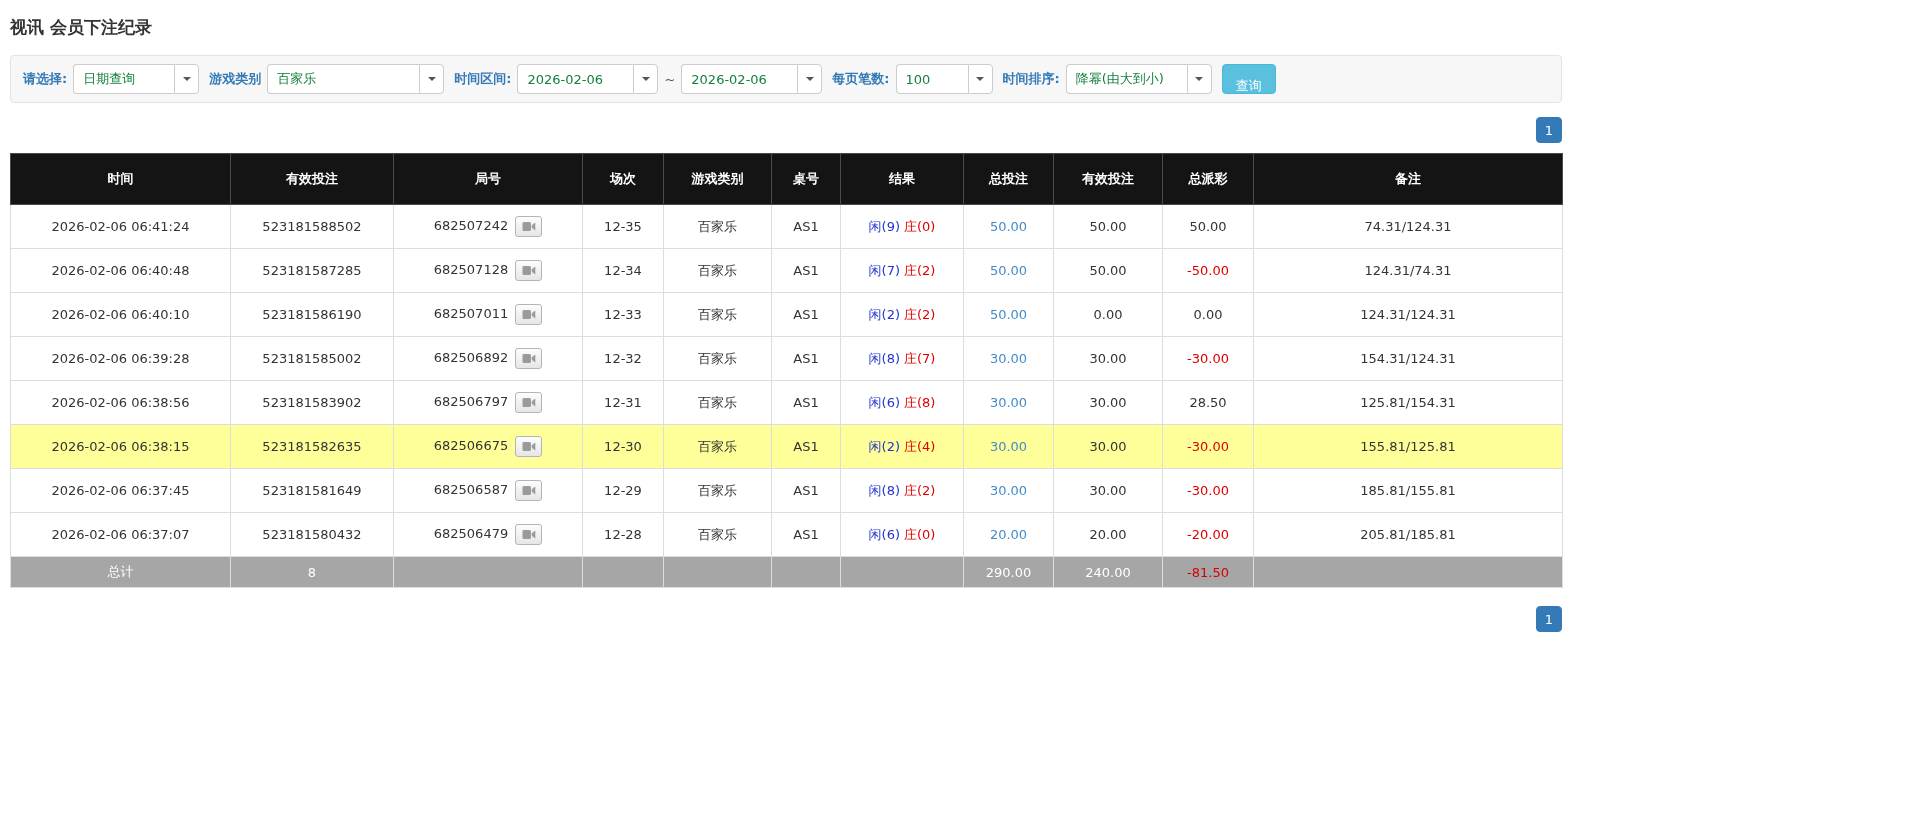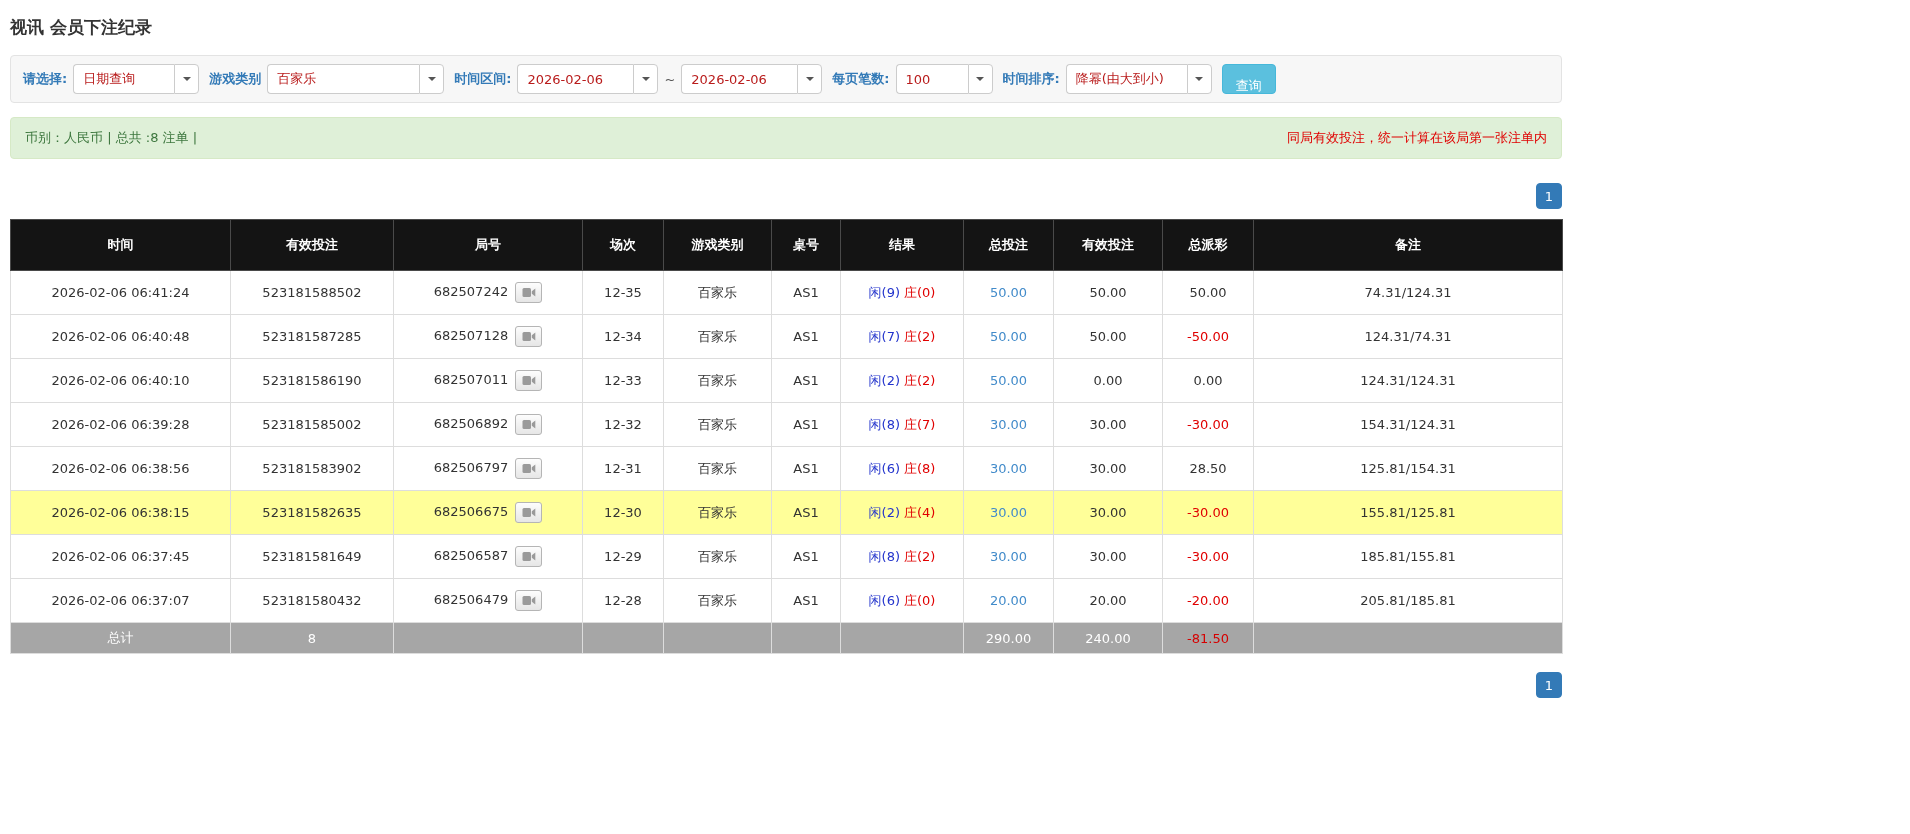--- a/index.html
+++ b/index.html
@@ -20,21 +20,21 @@
     background:#f7f7f7; border:1px solid #e3e3e3; border-radius:4px;
     padding:8px 12px; display:flex; align-items:center; margin-bottom:14px;
     height:48px;
   }
   .filter-label { color:#337ab7; font-weight:bold; font-size:13px; white-space:nowrap; margin:0 6px 0 10px; }
   .filter-label:first-child { margin-left:0; }
   .input-group { display:flex; height:30px; }
   .input-box {
     background:#fff; border:1px solid #ccc; border-right:none;
     border-radius:4px 0 0 4px; padding:0 9px; font-size:13px;
-    display:flex; align-items:center; color:#b91c1c; white-space:nowrap; overflow:hidden;
+    display:flex; align-items:center; color:#15803d; white-space:nowrap; overflow:hidden;
   }
   .w115 { width:101px; } .w165 { width:152px; } .w110 { width:116px; }
   .w70  { width:72px; }  .w120 { width:121px; }
   .caret-btn {
     width:25px; border:1px solid #ccc; border-radius:0 4px 4px 0;
     background:#fff; display:flex; align-items:center; justify-content:center; cursor:pointer;
   }
   .caret { width:0; height:0; display:inline-block;
     border-left:4px solid transparent; border-right:4px solid transparent; border-top:4px solid #555; }
   .tilde { color:#555; font-size:13px; margin:0 6px; }
@@ -142,24 +142,20 @@
     <div class="input-group">
       <span class="input-box w120">降幂(由大到小)</span>
       <span class="caret-btn">
           <i class="caret"></i>
         </span>
     </div>
 
     <button class="search-btn">查询</button>
   </div>
 
-  <div class="summary-bar">
-    <span class="summary-left">币别：人民币 | 总共 :8 注单 |</span>
-    <span class="summary-right">同局有效投注，统一计算在该局第一张注单内</span>
-  </div>
 
   <div class="pagination-row">
     <span class="page-btn">1</span>
   </div>
 
   <table>
     <colgroup>
       <col style="width:220px">
         <col style="width:163px">
         <col style="width:189px">

